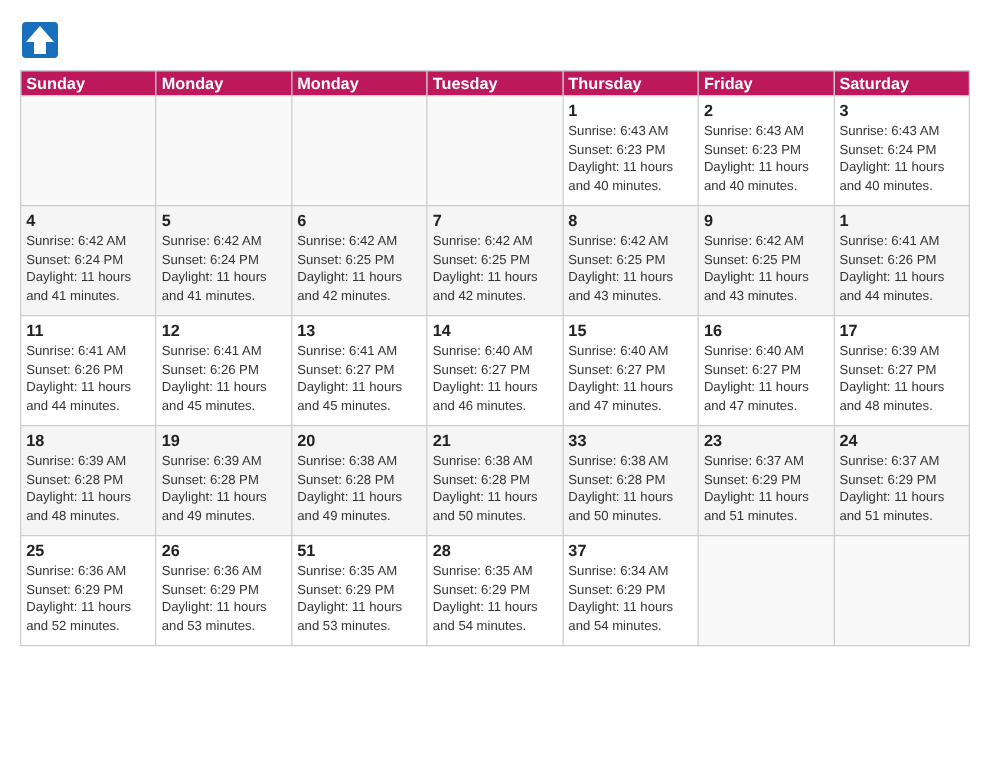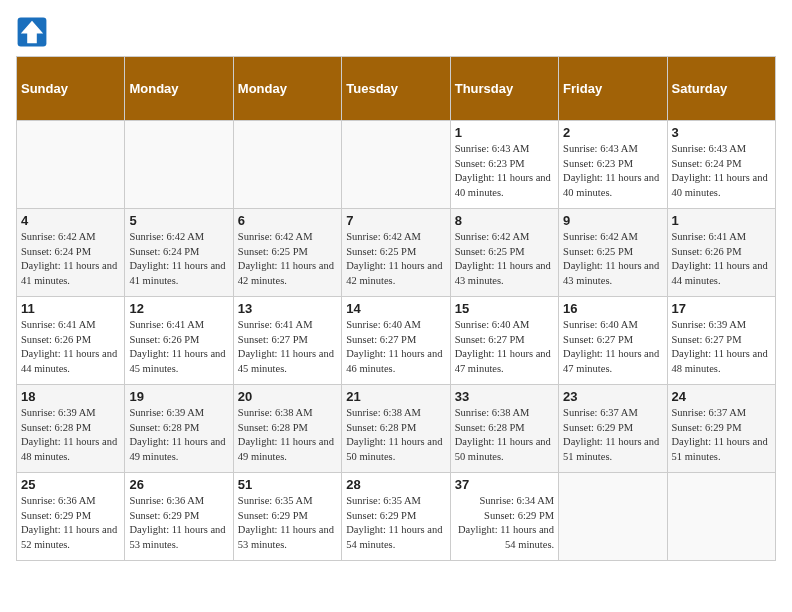--- a/index.html
+++ b/index.html
@@ -45,23 +45,23 @@
     .location-title {
       font-size: 16px;
       color: #555;
     }
     .calendar {
       width: 100%;
       border-collapse: collapse;
       font-size: 11px;
     }
     .calendar th {
-      background: #a16207;
+      background: #be185d;
       color: #fff;
-      padding: 24px 4px;
+      padding: 2px 4px;
       text-align: left;
       border: 1px solid #ccc;
       font-size: 13px;
     }
     .calendar td {
       border: 1px solid #ccc;
       vertical-align: top;
       padding: 4px;
       width: calc(100%/7);
       height: 88px;
@@ -73,21 +73,20 @@
     .day-number {
       font-size: 13px;
       font-weight: bold;
       color: #222;
       margin-bottom: 2px;
     }
     .day-info {
       color: #333;
       font-size: 10.5px;
       line-height: 1.4;
-      font-family: Liberation Serif, serif;
     }
     .alt-row td {
       background: #f5f5f5;
     }
   </style>
 </head>
 <body>
 
 <div class="header">
   <div class="logo">
@@ -295,21 +294,21 @@
 Daylight: 11 hours and 53 minutes.</div>
         </td>
         <td>
           <div class="day-number">28</div>
           <div class="day-info" style="white-space: pre-line;">Sunrise: 6:35 AM
 Sunset: 6:29 PM
 Daylight: 11 hours and 54 minutes.</div>
         </td>
         <td>
           <div class="day-number">37</div>
-          <div class="day-info" style="white-space: pre-line; text-align: right;">Sunrise: 6:34 AM
+          <div class="day-info" style="white-space: pre-line;">Sunrise: 6:34 AM
 Sunset: 6:29 PM
 Daylight: 11 hours and 54 minutes.</div>
         </td>
         <td class="empty"></td>
         <td class="empty"></td>
       </tr>
     </tbody>
 </table>
 
 </body></html>

